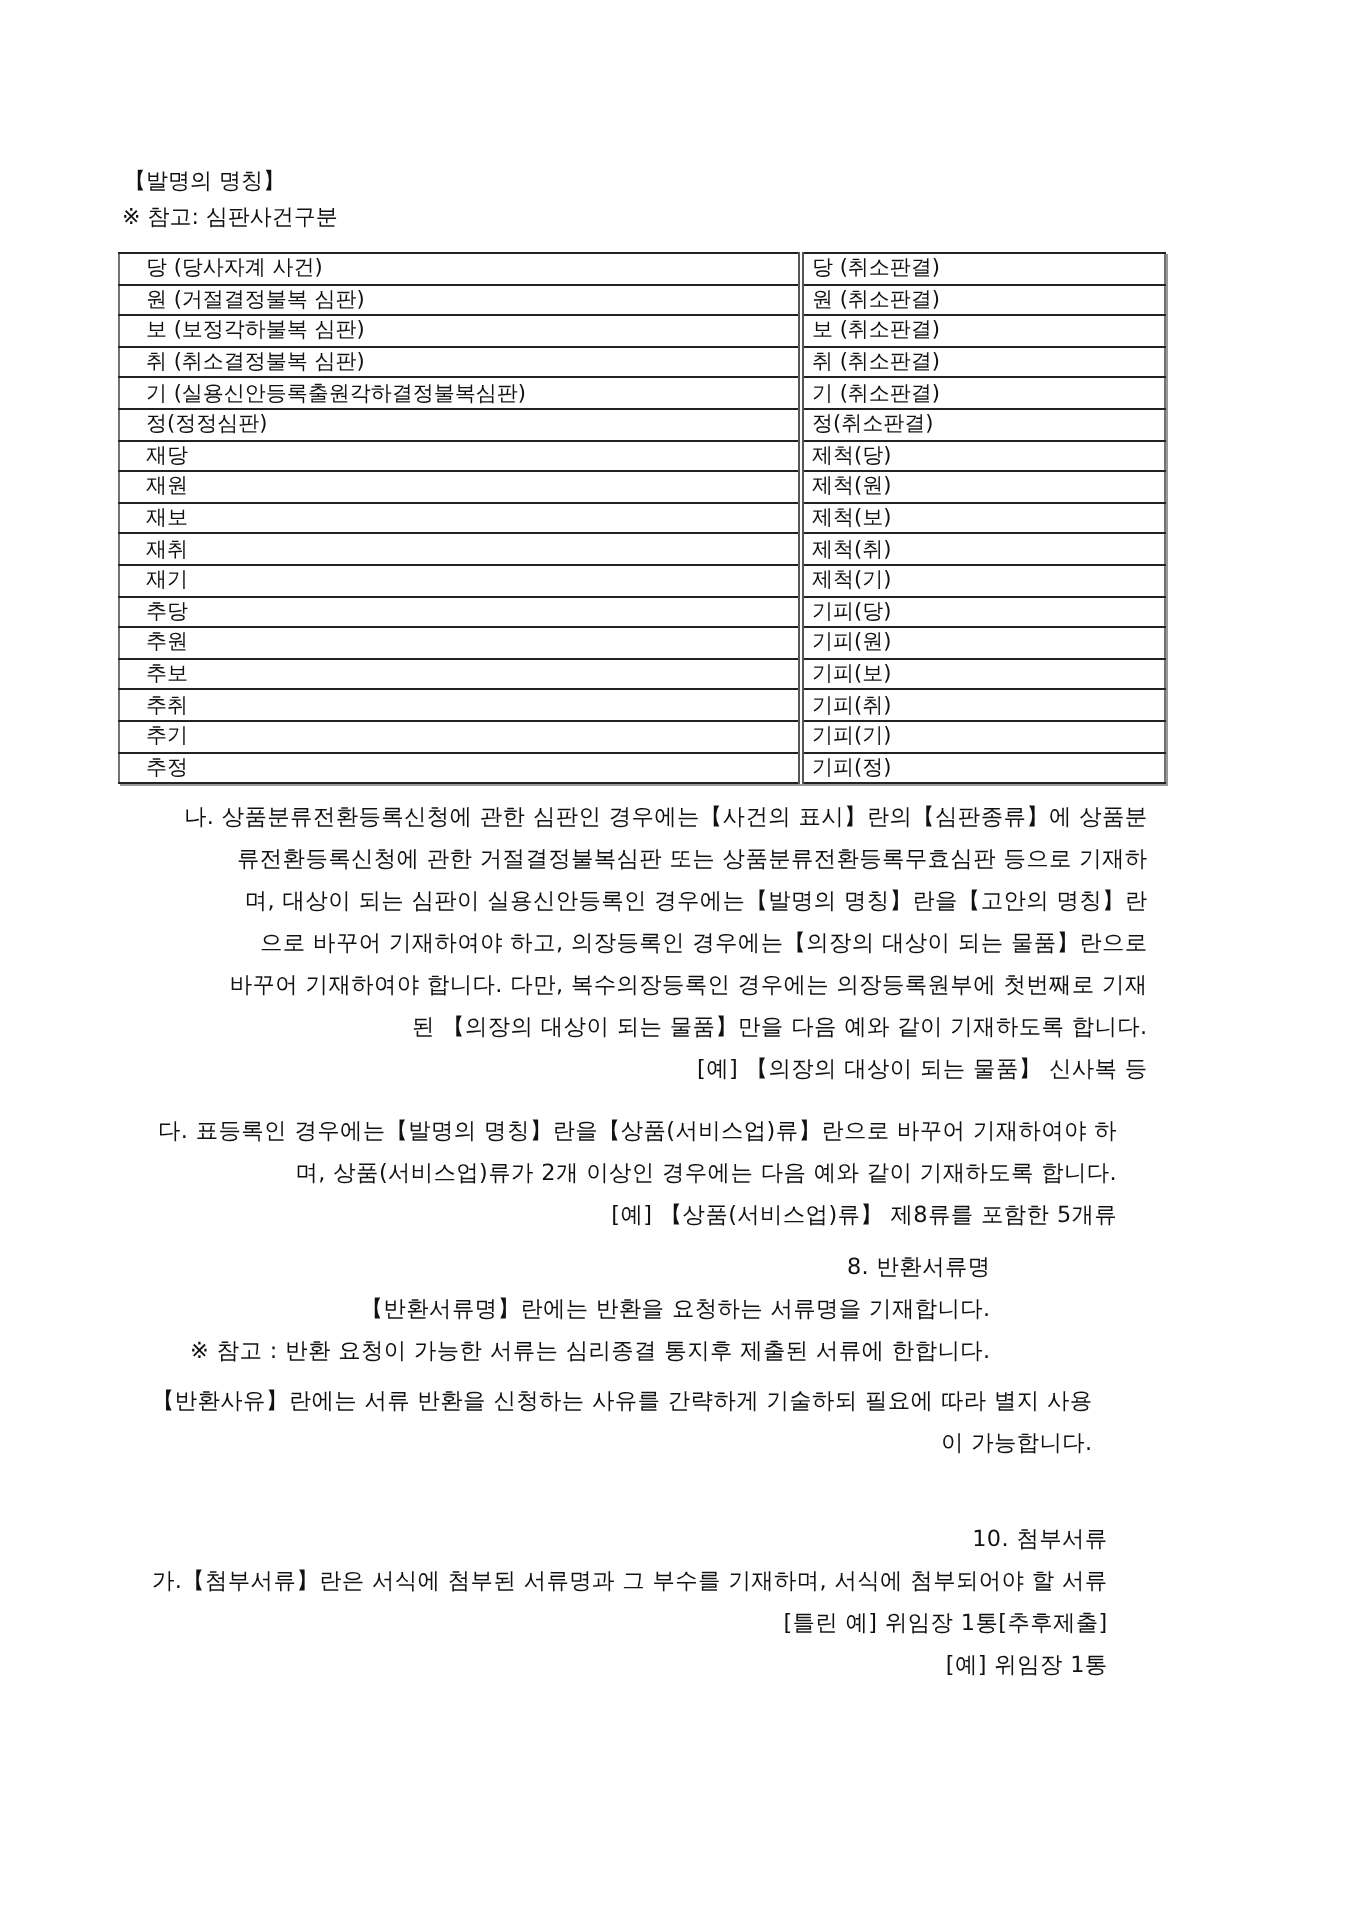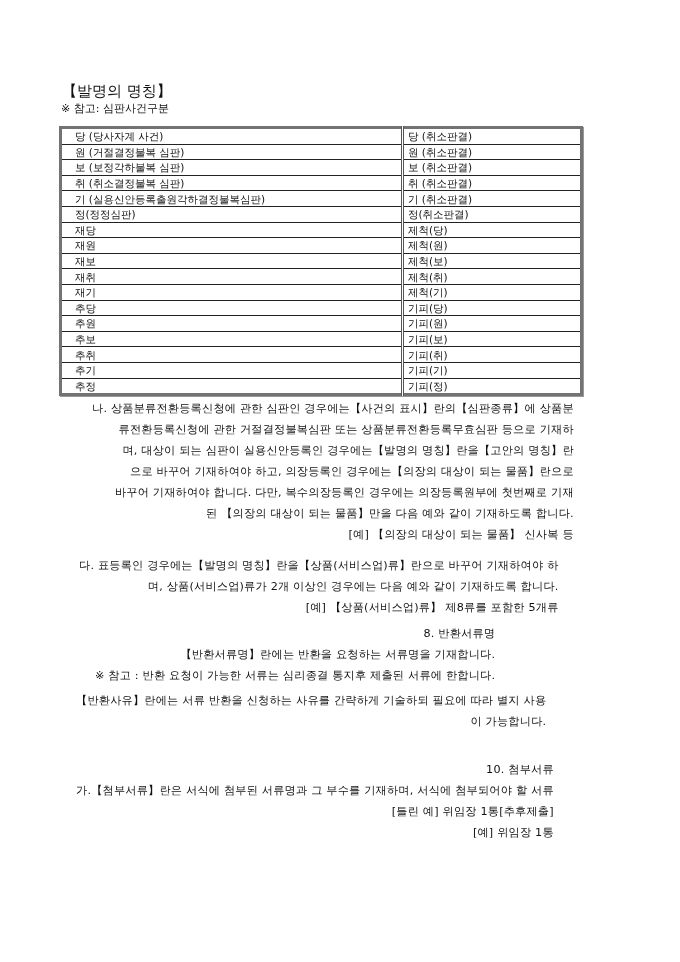--- a/index.html
+++ b/index.html
@@ -2,26 +2,26 @@
 <html><head>
 <meta charset="utf-8">
 <style>
   html, body { margin: 0; padding: 0; background: #ffffff; }
   body {
     width: 680px; height: 962px; position: relative; overflow: hidden;
     font-family: "DejaVu Sans", "Liberation Sans", sans-serif;
     color: #111; font-size: 11px;
   }
   .abs { position: absolute; white-space: nowrap; line-height: 14px; }
-  .title { left: 62px; top: 84px; font-size: 15px; }
+  .title { left: 62px; top: 84px; font-size: 11px; }
   .ref { left: 61px; top: 102px; font-size: 11px; }
 
   table.ctable {
     position: absolute; left: 59px; top: 126px; width: 524px;
-    border-collapse: collapse; border: 3px solid #737373;
+    border-collapse: collapse; border: 1px solid #737373;
     box-shadow: 1px 1px 0 #999;
   }
   table.ctable td {
     height: 14.6px; padding: 0 0 0 8px; font-size: 10.5px; line-height: 14px;
     border-top: 1px solid #222; border-bottom: 1px solid #222;
     white-space: nowrap; vertical-align: middle;
   }
   table.ctable td.c1 { width: 326px; padding-left: 13px; border-right: 3px double #555; }
   table.ctable td.c2 { padding-left: 4px; }
 

